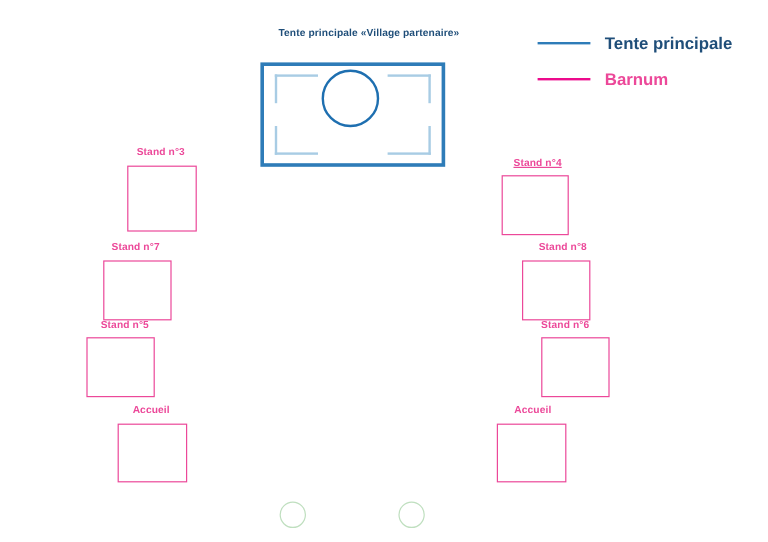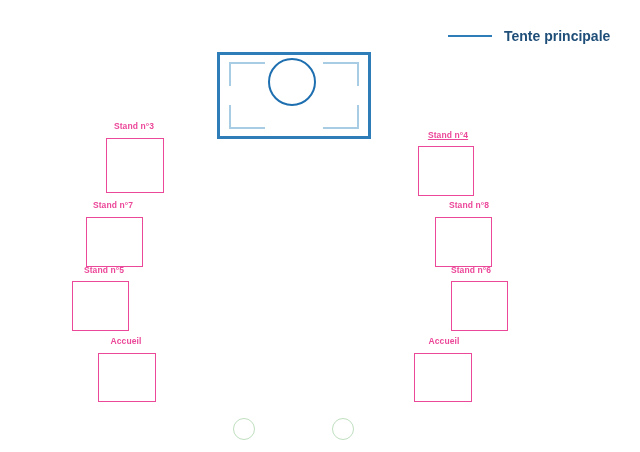--- a/index.html
+++ b/index.html
@@ -94,33 +94,38 @@
     font-size: 14px;
     font-weight: bold;
     white-space: nowrap;
   }
 </style>
 </head>
 <body>
 
 <div id="plan">
 
+  <div class="abs label label-navy center-align" style="left:232px; top:22px; width:126px;">Tente principale «Village partenaire»</div>
 
   <div class="abs" id="tent-shape" style="left:217px; top:52px; width:154px; height:87px;">
     <div class="tent-bracket br-tl" style="left:9px;  top:7px;  width:34px; height:22px;"></div>
     <div class="tent-bracket br-tr" style="right:9px; top:7px;  width:34px; height:22px;"></div>
     <div class="tent-bracket br-bl" style="left:9px;  bottom:7px; width:34px; height:22px;"></div>
     <div class="tent-bracket br-br" style="right:9px; bottom:7px; width:34px; height:22px;"></div>
     <div class="abs" id="tent-circle" style="left:48px; top:3px; width:48px; height:48px;"></div>
   </div>
 
   <div id="legend">
     <div class="legend-row">
       <span class="legend-swatch" style="border-top-color:#2E7CB8;"></span>
       <span class="legend-text" style="color:#1F4E79;">Tente principale</span>
+    </div>
+    <div class="legend-row">
+      <span class="legend-swatch" style="border-top-color:#EC0A8C;"></span>
+      <span class="legend-text" style="color:#EC4899;">Barnum</span>
     </div>
   </div>
 
 
   <div class="abs label label-pink center-align" style="left:103px; top:121px; width:62px;">Stand n°3</div>
   <div class="abs stand-box" style="left:106px; top:138px; width:58px; height:55px;"></div>
 
   <div class="abs label label-pink center-align" style="left:82px; top:200px; width:62px;">Stand n°7</div>
   <div class="abs stand-box" style="left:86px; top:217px; width:57px; height:50px;"></div>
 

